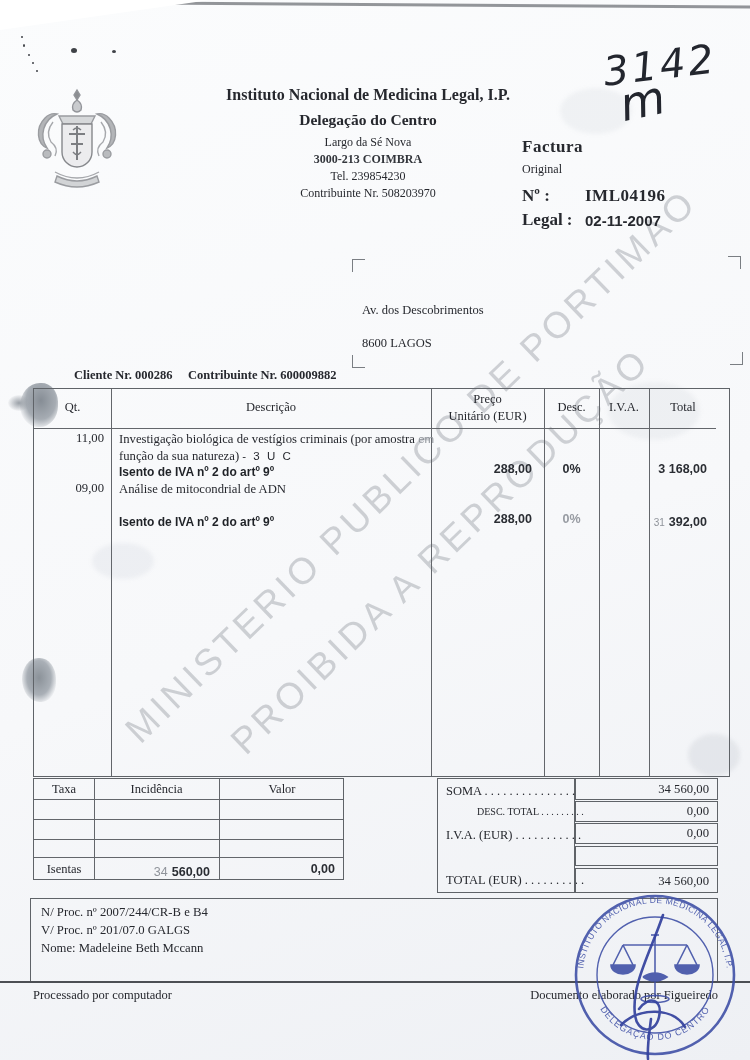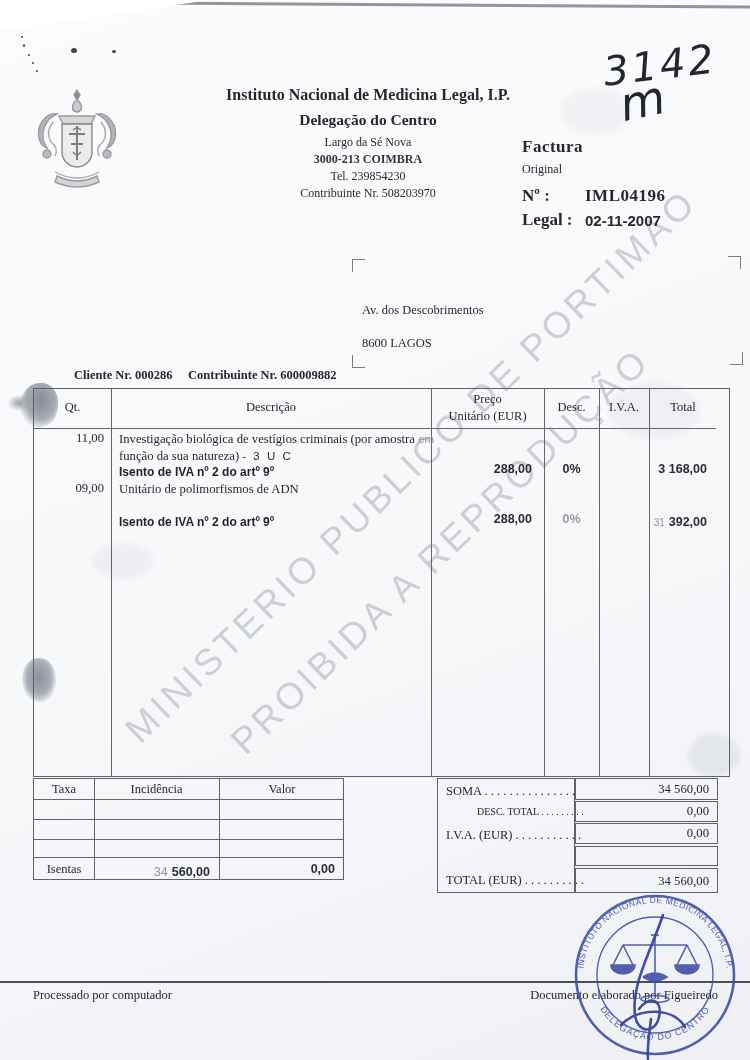--- a/index.html
+++ b/index.html
@@ -127,21 +127,21 @@
     <div class="cell desc-line" style="left:85px;top:59px;">
       <span class="serif">função da sua natureza)</span>
       <span class="sans" style="font-size:11.5px;letter-spacing:2px;">- 3 U C</span>
     </div>
     <div class="cell iva-bold" style="left:85px;top:76px;">Isento de IVA nº 2 do artº 9º</div>
     <div class="cell amount rt" style="left:397px;top:73px;width:101px;">288,00</div>
     <div class="cell amount ctr" style="left:510px;top:73px;width:55px;">0%</div>
     <div class="cell amount rt" style="left:587px;top:73px;width:86px;">3 168,00</div>
 
     <div class="cell serif rt" style="left:0;top:92px;width:70px;font-size:12.7px;">09,00</div>
-    <div class="cell serif desc-line" style="left:85px;top:92px;">Unitário de polimorfismos de ADN</div>
+    <div class="cell serif desc-line" style="left:85px;top:92px;">Análise de mitocondrial de ADN</div>
     <div class="cell iva-bold" style="left:85px;top:126px;">Isento de IVA nº 2 do artº 9º</div>
     <div class="cell amount rt" style="left:397px;top:123px;width:101px;">288,00</div>
     <div class="cell amount ctr lightink" style="left:510px;top:123px;width:55px;color:#979ba2;">0%</div>
     <div class="cell rt" style="left:575px;top:123px;width:98px;">
       <span class="sans lightink" style="font-size:10px;">31</span>
       <span class="amount">392,00</span>
     </div>
   </div>
 
   <div class="abs box" style="left:33px;top:778px;width:311px;height:102px;">
@@ -167,20 +167,25 @@
     <div class="cell serif" style="left:16px;top:27px;font-size:10px;white-space:nowrap;margin-left:23px;">DESC. TOTAL . . . . . . . . .</div>
     <div class="cell serif" style="left:8px;top:49px;font-size:12.5px;white-space:nowrap;">I.V.A. (EUR) . . . . . . . . . . .</div>
     <div class="cell serif" style="left:8px;top:94px;font-size:12.5px;white-space:nowrap;">TOTAL (EUR) . . . . . . . . . .</div>
   </div>
   <div class="abs box serif rt" style="left:575px;top:778px;width:143px;height:22px;font-size:12.7px;padding:3px 8px 0 0;">34 560,00</div>
   <div class="abs box serif rt" style="left:575px;top:801px;width:143px;height:21px;font-size:12.7px;padding:2px 8px 0 0;">0,00</div>
   <div class="abs box serif rt" style="left:575px;top:823px;width:143px;height:21px;font-size:12.7px;padding:2px 8px 0 0;">0,00</div>
   <div class="abs box" style="left:575px;top:846px;width:143px;height:20px;"></div>
   <div class="abs box serif rt" style="left:575px;top:868px;width:143px;height:25px;font-size:12.7px;padding:5px 8px 0 0;">34 560,00</div>
 
+  <div class="abs" style="left:30px;top:898px;width:688px;height:83px;border:1px solid #5f6368;border-bottom:none;box-sizing:border-box;">
+    <div class="cell serif" style="left:10px;top:6px;font-size:12.7px;">N/ Proc. nº 2007/244/CR-B e B4</div>
+    <div class="cell serif" style="left:10px;top:24px;font-size:12.7px;">V/ Proc. nº 201/07.0 GALGS</div>
+    <div class="cell serif" style="left:10px;top:42px;font-size:12.7px;">Nome: Madeleine Beth Mccann</div>
+  </div>
   <div class="abs hline" style="left:0;top:981px;width:750px;height:2px;background:#4c4f54;"></div>
 
   <div class="abs serif" style="left:33px;top:988px;font-size:12.5px;">Processado por computador</div>
   <div class="abs serif rt" style="left:418px;top:988px;width:300px;font-size:12.5px;">Documento elaborado por Figueiredo</div>
 
   <svg class="abs" style="left:565px;top:885px;" width="180" height="175" viewBox="0 0 180 175">
     <g stroke="#3c4da5" fill="none" opacity="0.88">
       <circle cx="90" cy="90" r="79" stroke-width="2.6"></circle>
       <circle cx="90" cy="90" r="58" stroke-width="1.4"></circle>
       <path id="stampTop" d="M 18 90 A 72 72 0 0 1 162 90" stroke="none"></path>

